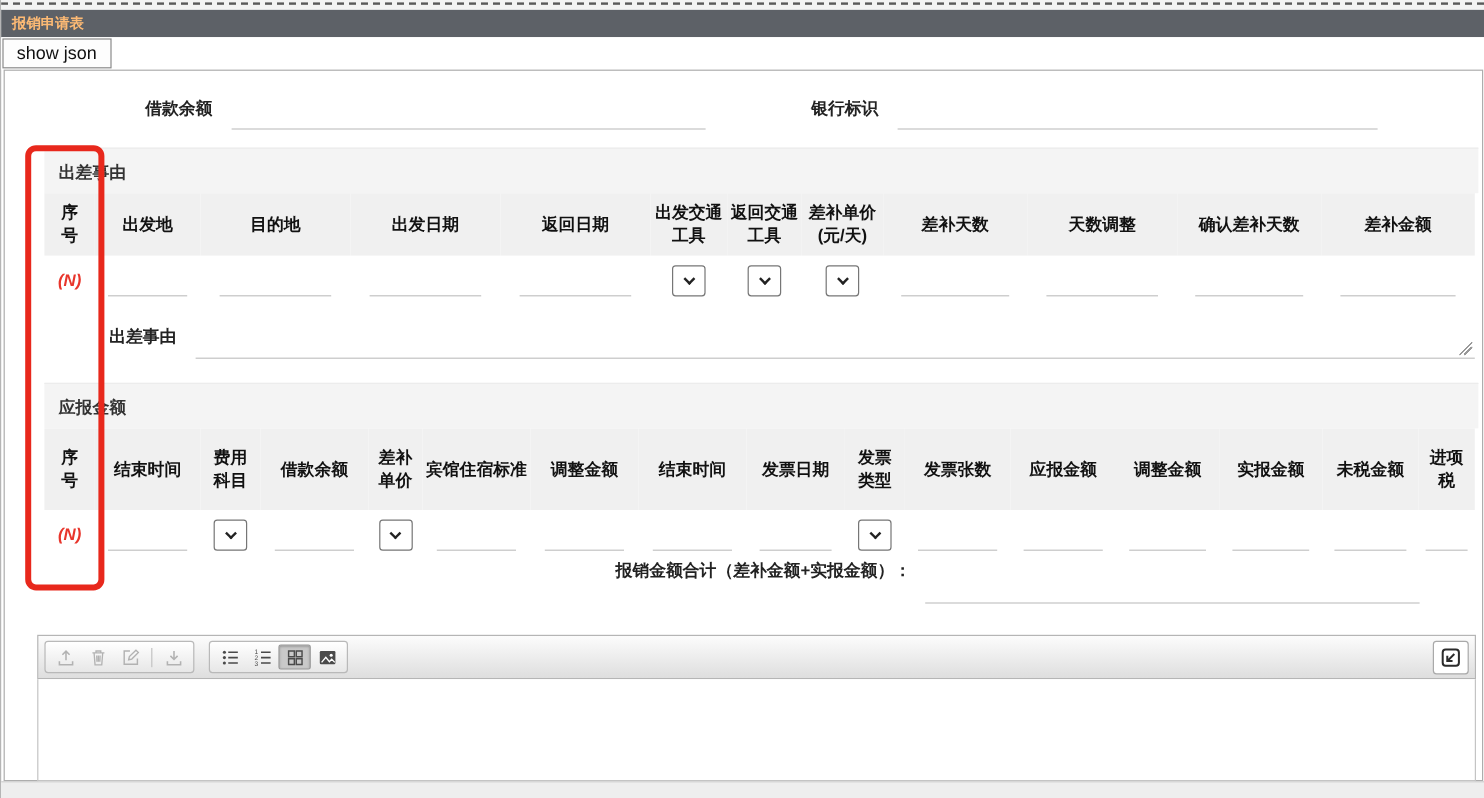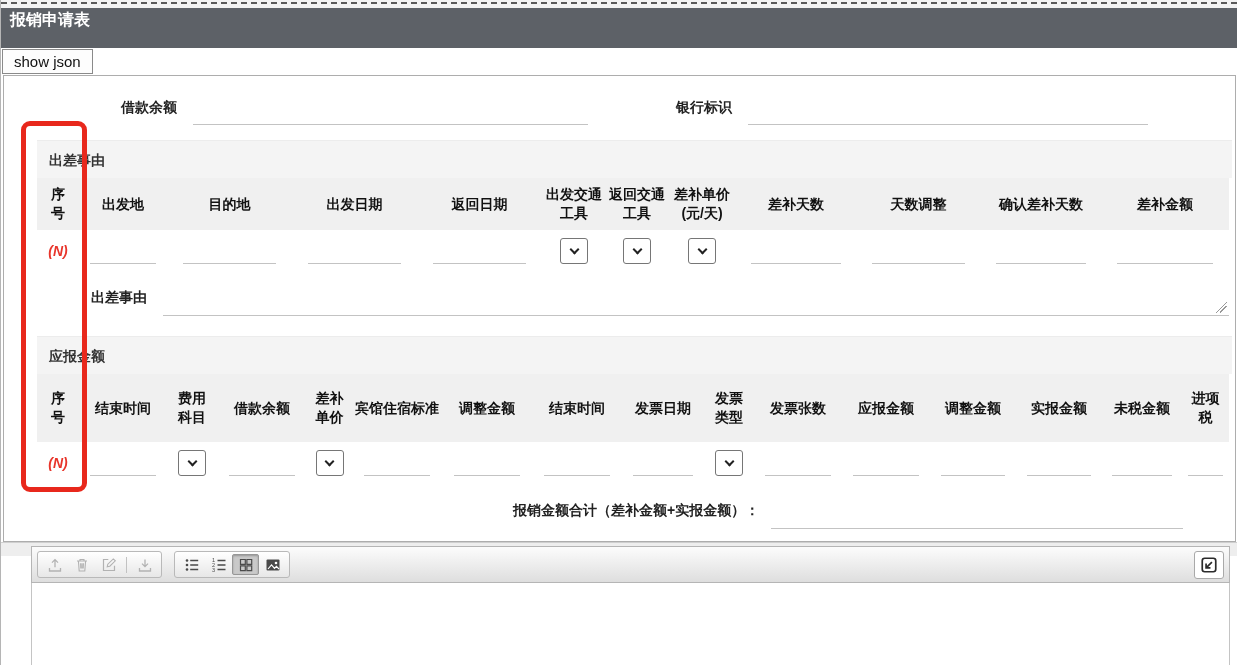--- a/index.html
+++ b/index.html
@@ -14,35 +14,35 @@
 
   
   .top-strip { height:8px; background:#f3f3f3; position:relative; }
   .top-strip::after {
     content:""; position:absolute; left:0; right:0; top:2px; height:2px;
     background:repeating-linear-gradient(90deg,#5a5a5a 0 6px, transparent 6px 10px);
   }
 
   
   .titlebar {
-    height:40px; background:#5d6167; color:#ffffff;
-    font-size:16px; font-weight:bold; line-height:23px; padding-left:9px;
+    height:23px; background:#5d6167; color:#fdba74;
+    font-size:12px; font-weight:bold; line-height:23px; padding-left:9px;
   }
 
   
   .showjson-row { height:27px; background:#fff; padding:1px 12px 0 1px; }
   .showjson-btn {
     display:inline-block; height:25px; line-height:23px; padding:0 11px;
     border:1px solid #8a8a8a; background:#fdfdfd; font-size:15px; color:#111;
     cursor:pointer;
   }
 
   
   .main-panel {
-    height:467px; margin:0 1px 0 2px;
+    height:593px; margin:0 1px 0 2px;
     border:1px solid #adadad; background:#fff;
     padding:0 3px 0 33px; position:relative;
   }
 
   .fields-row { height:64px; display:flex; align-items:center; }
   .fld-label { font-size:14px; font-weight:bold; white-space:nowrap; }
   .uline {
     border-bottom:1px solid #c3c3c3; height:20px; background:transparent;
   }
   .fields-row .l1 { margin-left:84px; }
@@ -86,21 +86,21 @@
     border-bottom:1px solid #c3c3c3; }
   .resize-handle { position:absolute; right:2px; bottom:2px; width:11px; height:11px;
     background:
       linear-gradient(135deg, transparent 0 46%, #999 46% 54%, transparent 54%) ;
   }
   .resize-handle::before { content:""; position:absolute; right:0; bottom:0; width:7px; height:7px;
       background:linear-gradient(135deg, transparent 0 42%, #999 42% 56%, transparent 56%); }
 
   .gap12 { height:12px; }
 
-  .total-row { height:54px; display:flex; align-items:center; }
+  .total-row { height:54px; display:flex; align-items:flex-start; }
   .total-row .fld-label { margin-left:476px; }
   .total-row .uline { width:412px; margin-left:12px; margin-top:16px; }
 
   
   .attach-area { margin-left:-6px; width:1199px; margin-top:8px; }
   .toolbar {
     height:37px; border:1px solid #b5b5b5;
     background:linear-gradient(#fcfcfc,#dedede);
     display:flex; align-items:center; padding:0 5px;
   }

